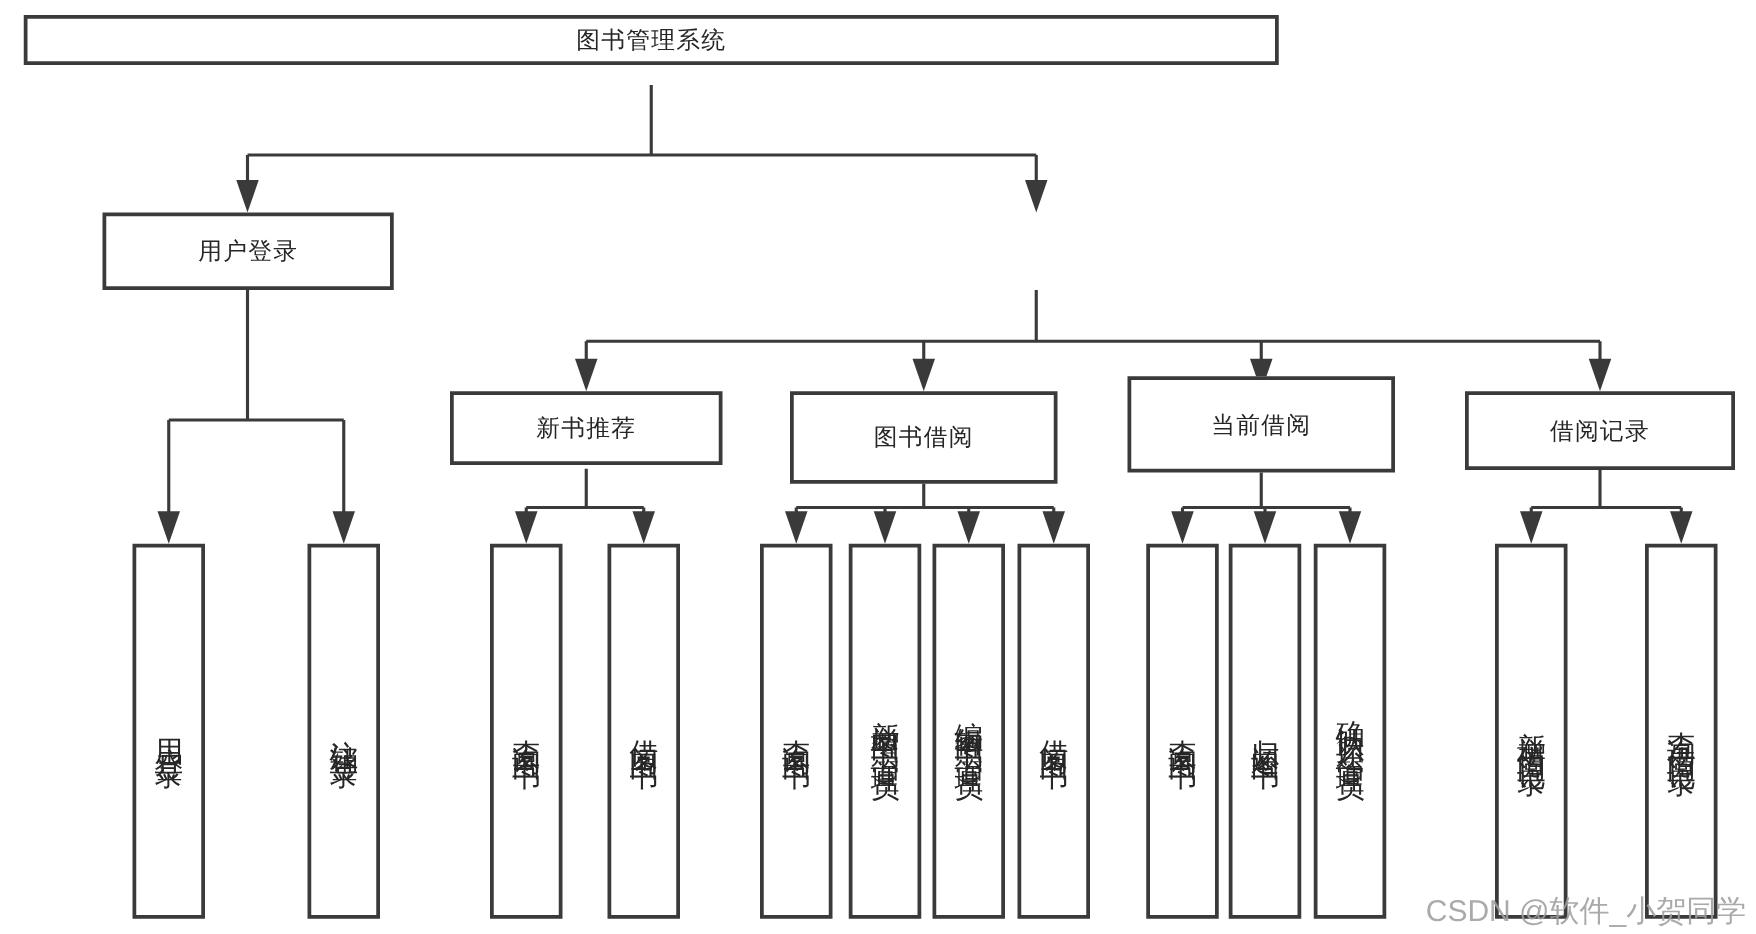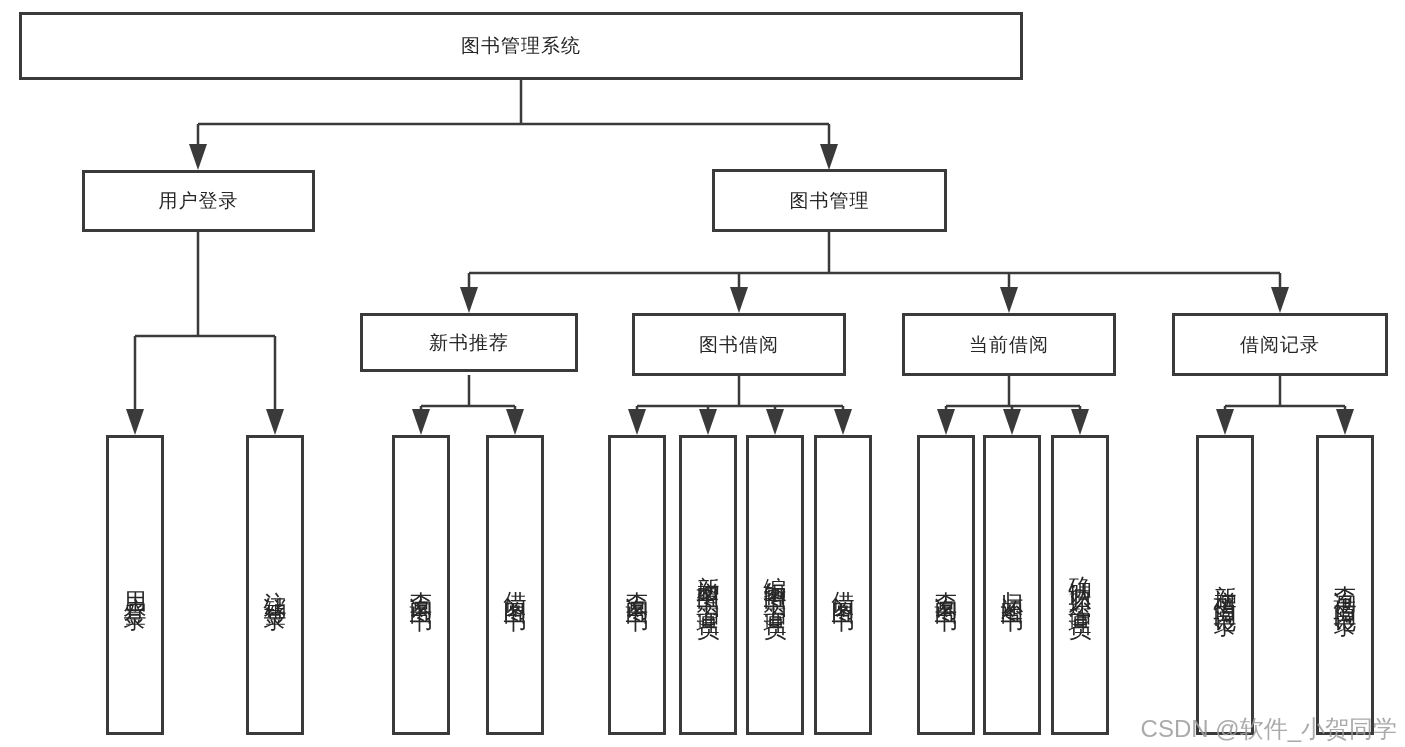--- a/index.html
+++ b/index.html
@@ -82,38 +82,35 @@
       <polygon points="1003,409 1021,409 1012,435"></polygon>
       <polygon points="1071,409 1089,409 1080,435"></polygon>
     </g>
     <g>
       <path d="M1280 375 V406 M1225 406 H1345 M1225 406 V412 M1345 406 V412"></path>
       <polygon points="1216,409 1234,409 1225,435"></polygon>
       <polygon points="1336,409 1354,409 1345,435"></polygon>
     </g>
   </svg>
 
-  <div class="node" style="left:19px;top:12px;width:1004px;height:68px">
+  <div class="node" style="left:19px;top:12px;width:1004px;height:40px">
     <span class="hlabel">图书管理系统</span>
   </div>
 
   <div class="node" style="left:82px;top:170px;width:233px;height:62px">
     <span class="hlabel">用户登录</span>
   </div>
-  <div class="node" style="left:712px;top:169px;width:235px;height:63px">
-    <span class="hlabel">图书管理</span>
-  </div>
 
   <div class="node" style="left:360px;top:313px;width:218px;height:59px">
     <span class="hlabel">新书推荐</span>
   </div>
-  <div class="node" style="left:632px;top:313px;width:214px;height:63px">
+  <div class="node" style="left:632px;top:313px;width:214px;height:74px">
     <span class="hlabel">图书借阅</span>
   </div>
-  <div class="node" style="left:902px;top:313px;width:214px;height:63px">
+  <div class="node" style="left:902px;top:301px;width:214px;height:77px">
     <span class="hlabel">当前借阅</span>
   </div>
   <div class="node" style="left:1172px;top:313px;width:216px;height:63px">
     <span class="hlabel">借阅记录</span>
   </div>
 
   <div class="node" style="left:106px;top:435px;width:58px;height:300px">
     <span class="vlabel">用户登录</span>
   </div>
   <div class="node" style="left:246px;top:435px;width:58px;height:300px">

